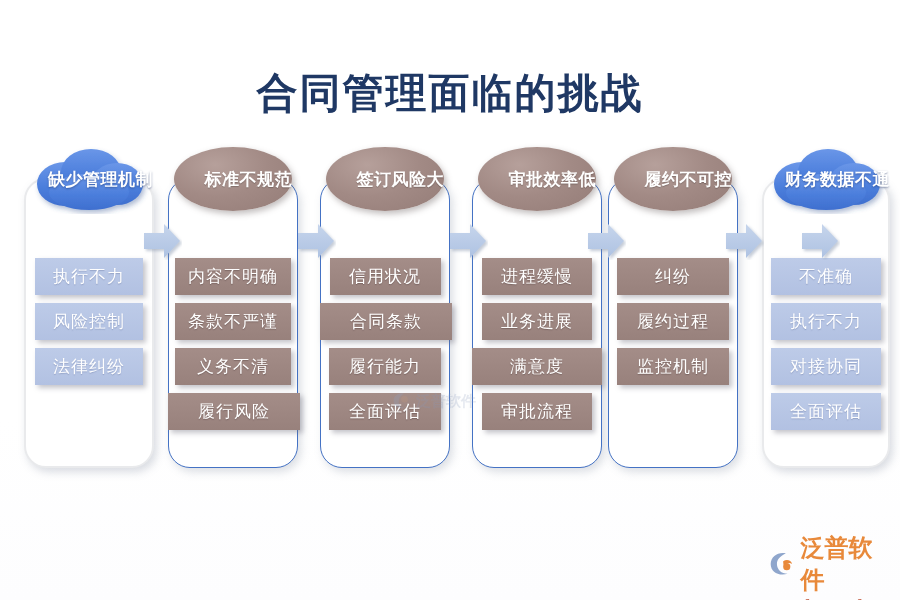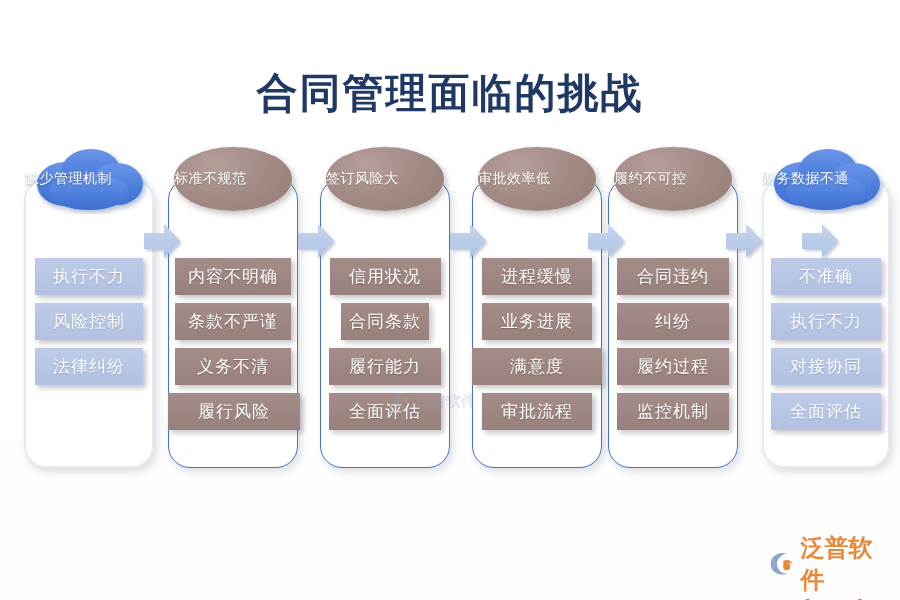--- a/index.html
+++ b/index.html
@@ -61,24 +61,24 @@
     border: 1.6px solid #4472c4;
     box-shadow: 3px 4px 8px rgba(120,130,150,0.26);
   }
 
   
   .hdr {
     position: absolute;
     z-index: 6;
     display: flex;
     align-items: center;
-    justify-content: flex-start;
+    justify-content: flex-end;
     color: #ffffff;
-    font-weight: normal;
-    font-size: 14px;
+    font-weight: bold;
+    font-size: 17px;
     letter-spacing: 0.5px;
     text-shadow: 0 1px 1px rgba(0,0,0,0.22);
   }
 
   
   .hdr.ellipse {
     width: 118px;
     height: 64px;
     left: 50%;
     margin-left: -59px;
@@ -265,21 +265,21 @@
       </div>
       <div class="column" style="left: 320px; width: 130px;">
         <div class="col-body outlined"></div>
         <div class="hdr ellipse">
           <span>签订风险大</span>
         </div>
         <div class="items">
           <div class="item mauve" style="width: 111px;">
             <span>信用状况</span>
           </div>
-          <div class="item mauve" style="width: 88px;">
+          <div class="item mauve" style="width: 132px;">
             <span>合同条款</span>
           </div>
           <div class="item mauve" style="width: 112px;">
             <span>履行能力</span>
           </div>
           <div class="item mauve" style="width: 112px;">
             <span>全面评估</span>
           </div>
         </div>
       </div>
@@ -302,23 +302,20 @@
             <span>审批流程</span>
           </div>
         </div>
       </div>
       <div class="column" style="left: 608px; width: 130px;">
         <div class="col-body outlined"></div>
         <div class="hdr ellipse">
           <span>履约不可控</span>
         </div>
         <div class="items">
-          <div class="item mauve" style="width: 112px;">
-            <span>合同违约</span>
-          </div>
           <div class="item mauve" style="width: 112px;">
             <span>纠纷</span>
           </div>
           <div class="item mauve" style="width: 112px;">
             <span>履约过程</span>
           </div>
           <div class="item mauve" style="width: 112px;">
             <span>监控机制</span>
           </div>
         </div>

